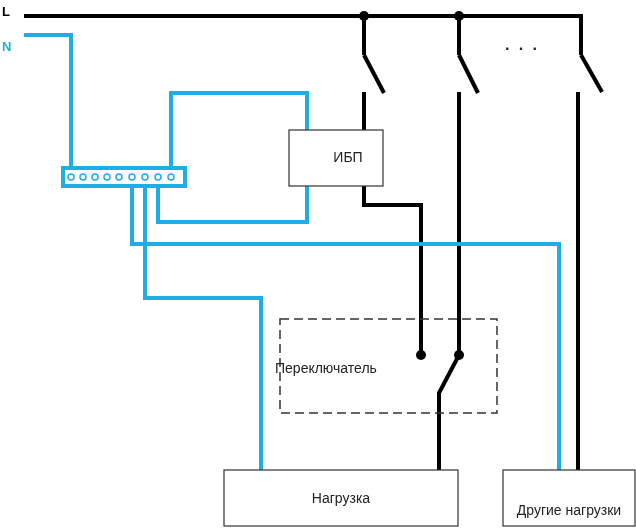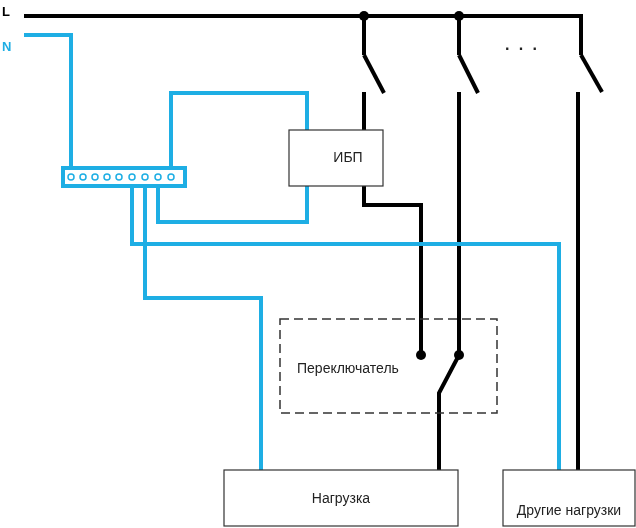--- a/index.html
+++ b/index.html
@@ -67,16 +67,16 @@
   <rect x="280" y="319" width="217" height="94" fill="none" stroke="#333" stroke-width="1.5" stroke-dasharray="9,5"></rect>
 
   <rect x="224" y="470" width="234" height="56" fill="#fff" stroke="#333" stroke-width="1.2"></rect>
   <rect x="503" y="470" width="132" height="56" fill="#fff" stroke="#333" stroke-width="1.2"></rect>
 </svg>
 
 <div class="lbl lbl-L">L</div>
 <div class="lbl lbl-N">N</div>
 
 <div class="box-text" style="left:289px; top:149px; width:118px;">ИБП</div>
-<div class="box-text" style="left:297px; top:360px; font-size:14px;">Переключатель</div>
+<div class="box-text" style="left:275px; top:360px; font-size:14px;">Переключатель</div>
 <div class="box-text" style="left:224px; top:490px; width:234px;">Нагрузка</div>
 <div class="box-text" style="left:503px; top:502px; width:132px;">Другие нагрузки</div>
 <div class="box-text" style="left:505px; top:40px; font-size:16px; font-weight:bold; letter-spacing:2px;">· · ·</div>
 
 </body></html>

